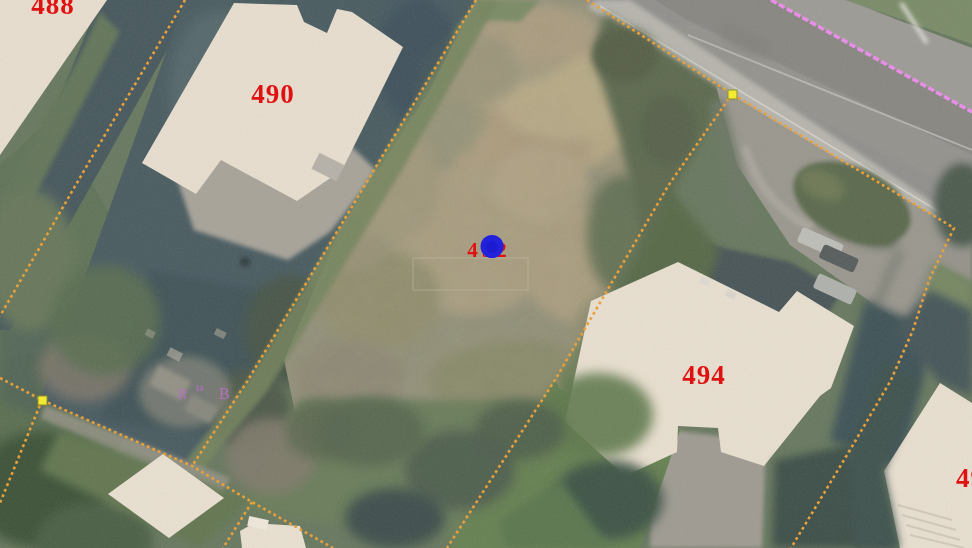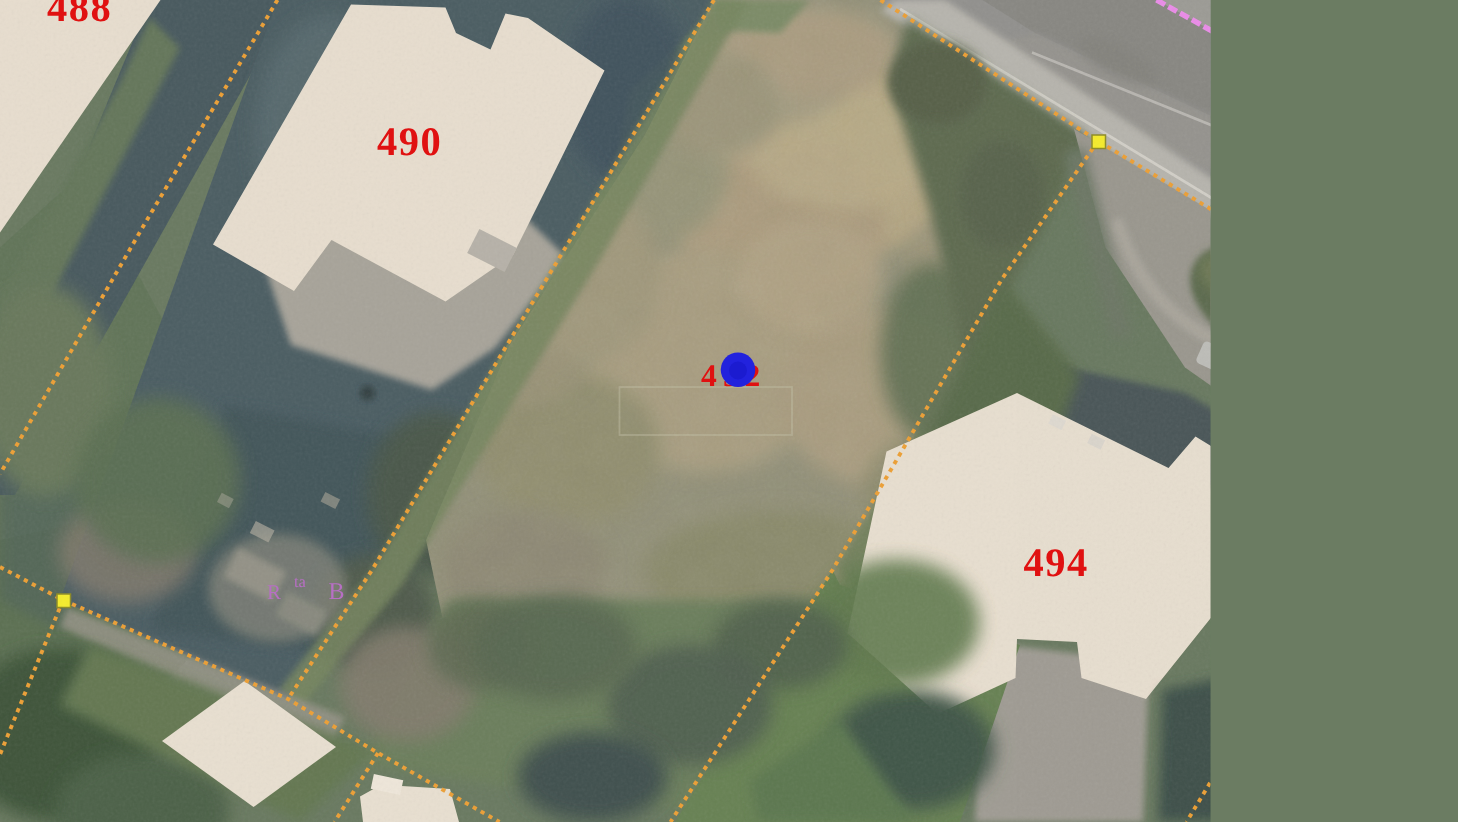--- a/index.html
+++ b/index.html
@@ -1,16 +1,16 @@
 <!DOCTYPE html>
 <html><head>
 <meta charset="utf-8">
 <style>
 html,body{margin:0;padding:0;background:#6b7c62;}
-#map{width:807px;height:548px;overflow:hidden;position:relative;font-family:"Liberation Serif",serif;}
+#map{width:972px;height:548px;overflow:hidden;position:relative;font-family:"Liberation Serif",serif;}
 </style>
 </head>
 <body>
 <div id="map">
 <svg width="972" height="548" viewBox="0 0 972 548" xmlns="http://www.w3.org/2000/svg">
 <defs>
 <filter id="b2" x="-30%" y="-30%" width="160%" height="160%">
           <feGaussianBlur stdDeviation="2"></feGaussianBlur>
         </filter>
 <filter id="b4" x="-40%" y="-40%" width="180%" height="180%">

